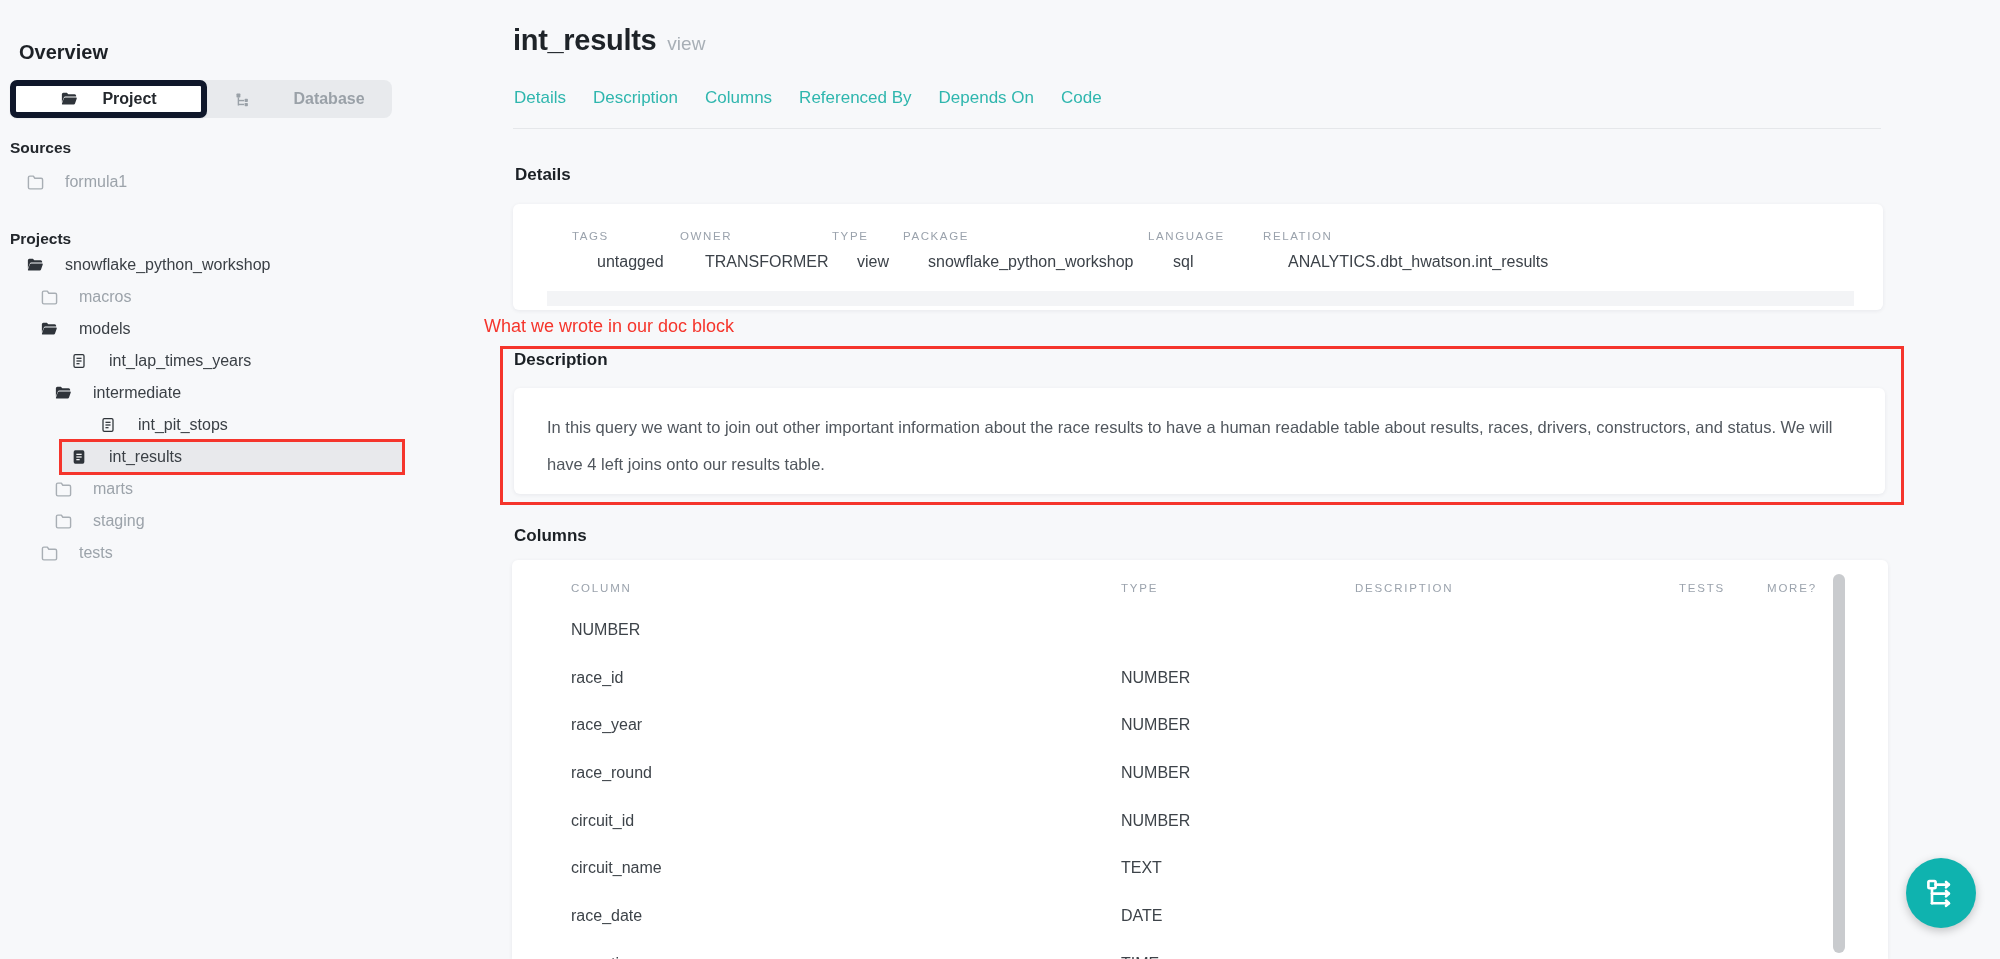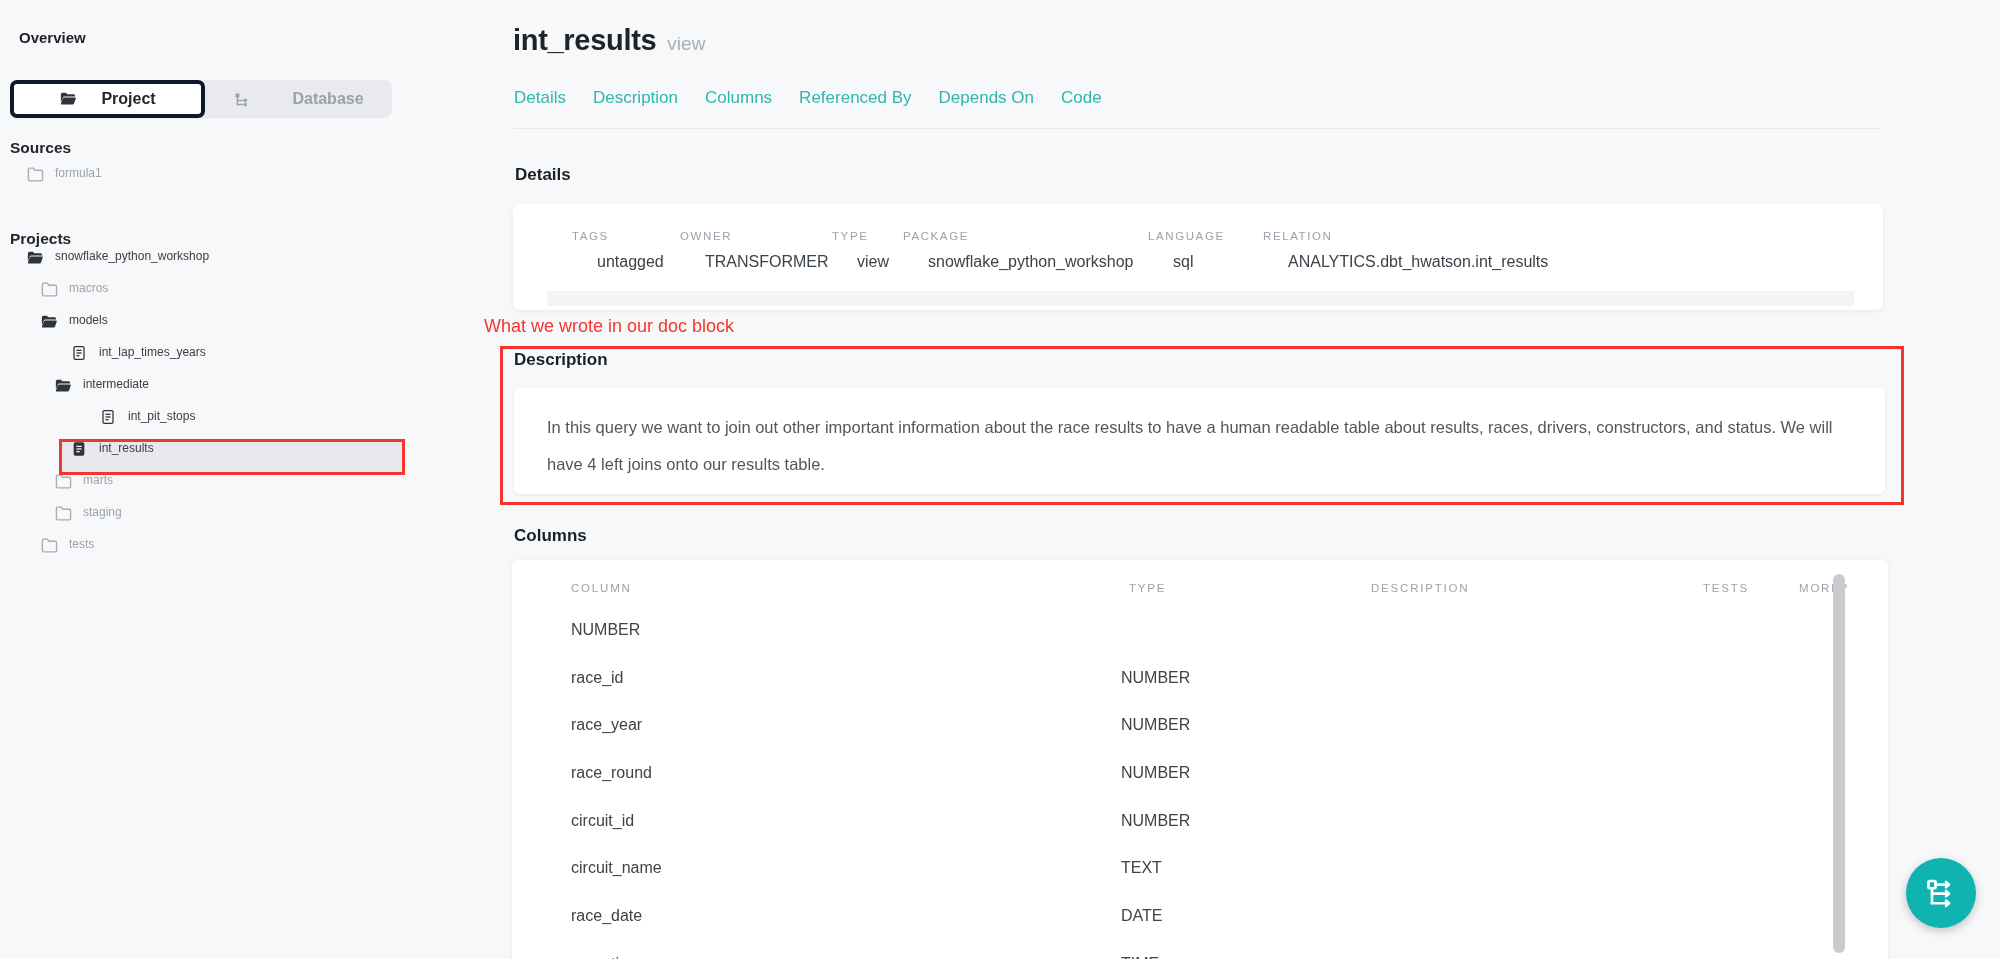--- a/index.html
+++ b/index.html
@@ -16,32 +16,32 @@
   *{margin:0;padding:0;box-sizing:border-box;}
   html,body{width:2000px;height:959px;overflow:hidden;}
   body{
     position:relative;
     background:var(--bg);
     font-family:"Liberation Sans","DejaVu Sans",sans-serif;
     color:var(--text);
   }
   
   .sidebar{position:absolute;left:0;top:0;width:480px;height:959px;}
-  .overview{position:absolute;left:19px;top:29px;font-size:15px;font-weight:700;color:#1d2126;}
+  .overview{position:absolute;left:19px;top:41px;font-size:20px;font-weight:700;color:#1d2126;}
   .toggle{position:absolute;left:10px;top:80px;width:382px;height:38px;background:#e8eaed;border-radius:8px;display:flex;}
   .seg{flex:1;display:flex;align-items:center;justify-content:center;gap:10px;font-size:16px;font-weight:700;cursor:pointer;}
-  .seg.active{background:#fff;border:4px solid #0f172a;border-radius:7px;color:#24282d;box-shadow:0 1px 2px rgba(0,0,0,.06);gap:24px;}
+  .seg.active{background:#fff;border:6px solid #0f172a;border-radius:7px;color:#24282d;box-shadow:0 1px 2px rgba(0,0,0,.06);gap:24px;}
   .seg.inactive{color:#9aa1a8;gap:42px;}
   .seg .icon{display:flex;}
   .side-label{position:absolute;left:10px;font-size:15.5px;font-weight:700;color:#23272c;}
   #sources-label{top:139px;}
   #projects-label{top:230px;}
   #sources-list{position:absolute;left:0;top:166px;width:100%;}
   #tree{position:absolute;left:0;top:249px;width:100%;}
-  .tree-row{height:32px;display:flex;gap:10px;font-size:12px;color:#3b4046;position:relative;cursor:pointer;}
+  .tree-row{height:32px;display:flex;align-items:center;gap:20px;font-size:16px;color:#3b4046;position:relative;cursor:pointer;}
   .tree-row>*{position:relative;z-index:1;}
   .tree-row .icon{width:20px;display:flex;justify-content:center;color:#2f343a;}
   .tree-row.muted{color:var(--muted);}
   .tree-row.muted .icon{color:#a8aeb4;}
   .tree-row.selected::before{content:"";position:absolute;left:62px;right:78px;top:1px;bottom:1px;background:#e8e9ec;z-index:0;}
   .tree-row.annotated::after{content:"";position:absolute;left:59px;right:75px;top:-2px;bottom:-2px;border:3px solid var(--red);z-index:2;}
   
   .main{position:absolute;left:0;top:0;width:2000px;height:959px;}
   .title-row{position:absolute;left:513px;top:24px;display:flex;align-items:baseline;gap:11px;}
   .page-title{font-size:29px;font-weight:700;color:var(--dark);letter-spacing:-.3px;}
@@ -61,21 +61,21 @@
   .field-label{font-size:11.5px;letter-spacing:1.6px;color:var(--label);font-weight:500;margin-bottom:11px;}
   .field-value{font-size:16px;color:var(--text);white-space:nowrap;margin-left:25px;}
   .card-strip{position:absolute;left:34px;right:29px;bottom:4px;height:15px;background:#f3f4f6;}
   .annotation-text{position:absolute;left:484px;top:316px;font-size:18px;color:var(--red);}
   .annotation-box{position:absolute;left:500px;top:346px;width:1404px;height:159px;border:3px solid var(--red);pointer-events:none;}
   #description-heading{left:514px;top:350px;}
   .desc-card{position:absolute;left:514px;top:388px;width:1371px;height:106px;background:var(--card);border-radius:6px;box-shadow:0 1px 4px rgba(25,30,50,.07);padding:21px 42px 0 33px;font-size:16.5px;line-height:37px;color:#51575e;}
   #columns-heading{left:514px;top:526px;}
   .columns-card{position:absolute;left:512px;top:560px;width:1376px;height:399px;background:var(--card);border-radius:6px 6px 0 0;box-shadow:0 1px 4px rgba(25,30,50,.07);overflow:hidden;}
   .tgrid{display:grid;grid-template-columns:550px 234px 324px 88px 1fr;padding-left:59px;align-items:center;}
-  .thead{height:46px;font-size:11.5px;letter-spacing:1.8px;color:#9ba3ad;font-weight:500;padding-top:10px;gap:8px;}
+  .thead{height:46px;font-size:11.5px;letter-spacing:1.8px;color:#9ba3ad;font-weight:500;padding-top:10px;}
   .trow{height:47.7px;font-size:16px;color:#3d4349;cursor:pointer;}
   .scrollbar{position:absolute;left:1321px;top:14px;bottom:6px;width:12px;border-radius:7px;background:#c9cbce;cursor:pointer;}
   .fab{position:absolute;left:1906px;top:858px;width:70px;height:70px;border-radius:50%;background:var(--fab);display:flex;align-items:center;justify-content:center;box-shadow:0 3px 10px rgba(0,0,0,.22);cursor:pointer;}
   svg{display:block;}
 </style>
 </head>
 <body>
 
 <div class="sidebar">
   <div class="overview">Overview</div>

